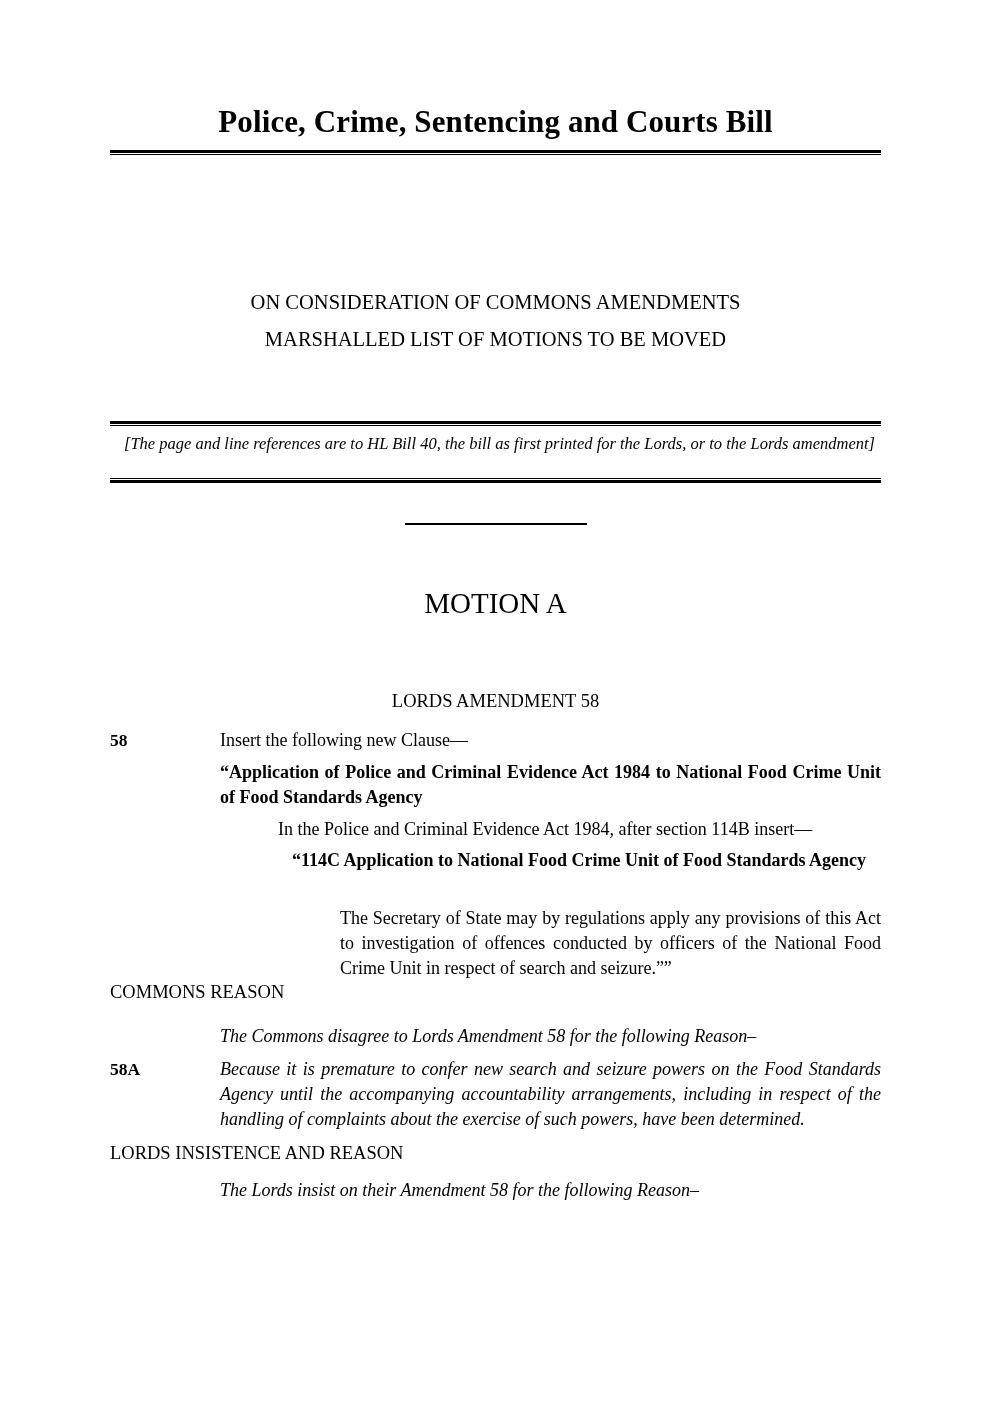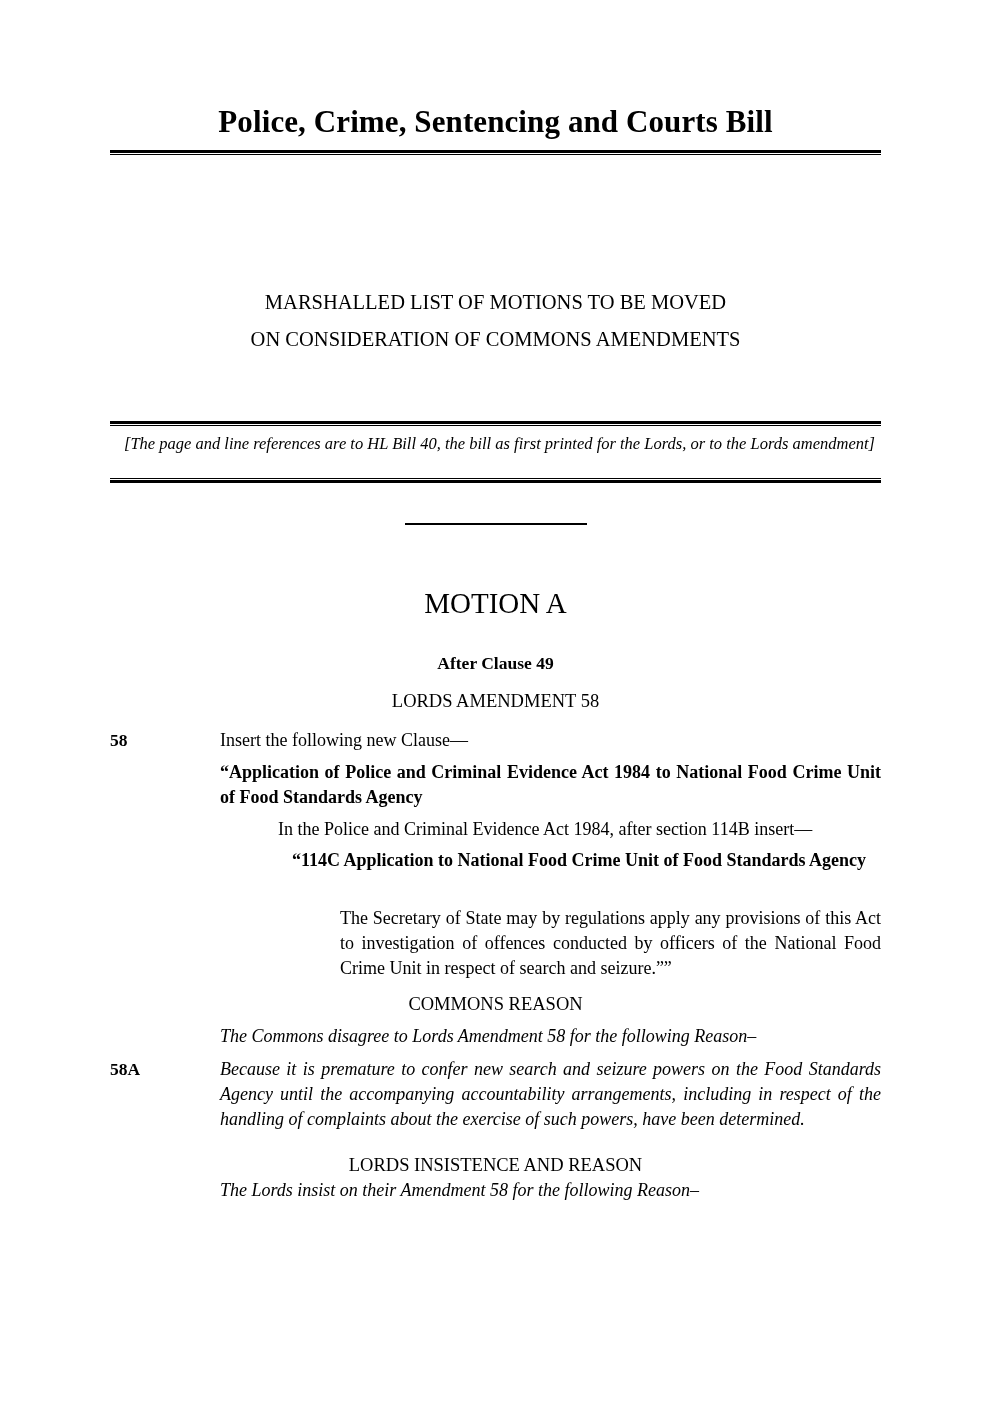--- a/index.html
+++ b/index.html
@@ -117,23 +117,22 @@
     font-weight: bold;
   }
 
   .amend-heading {
     top: 691px;
     text-align: center;
     font-size: 18.5px;
   }
 
   .section-heading {
-    text-align: center;
+    text-align: left;
     font-size: 18.5px;
-    margin-top: 12px;
   }
 
   
   .row {
     position: absolute;
     left: 110px;
     width: 771px;
   }
   .row .num {
     position: absolute;
@@ -182,35 +181,34 @@
 </head>
 <body>
 
 <div class="page">
 
   <div class="col doc-title">Police, Crime, Sentencing and Courts Bill</div>
 
   <div class="rule-double" style="top:150px;"></div>
 
   <div class="col marshalled">
+    <span class="ln">ON CONSIDERATION OF COMMONS AMENDMENTS</span>
     <span class="ln">MARSHALLED LIST OF MOTIONS TO BE MOVED</span>
-    <span class="ln">ON CONSIDERATION OF COMMONS AMENDMENTS</span>
   </div>
 
   <div class="rule-double" style="top:421px;"></div>
 
   <div class="col note">[The page and line references are to HL Bill 40, the bill as first printed for the Lords, or to the Lords amendment]</div>
 
   <div class="rule-double flip" style="top:478px;"></div>
 
   <div class="rule-short" style="top:523px;"></div>
 
   <div class="col motion-heading">MOTION A</div>
 
-  <div class="col clause-heading">After Clause 49</div>
 
   <div class="col amend-heading">LORDS AMENDMENT 58</div>
 
   <div class="row" style="top:728px;">
     <div class="num">58</div>
     <div class="body">Insert the following new Clause—</div>
   </div>
 
   <div class="para just bold txt-indent-1" style="top:760px; left:110px; width:661px;">“Application of Police and Criminal Evidence Act 1984 to National Food Crime Unit of Food Standards Agency</div>
 

